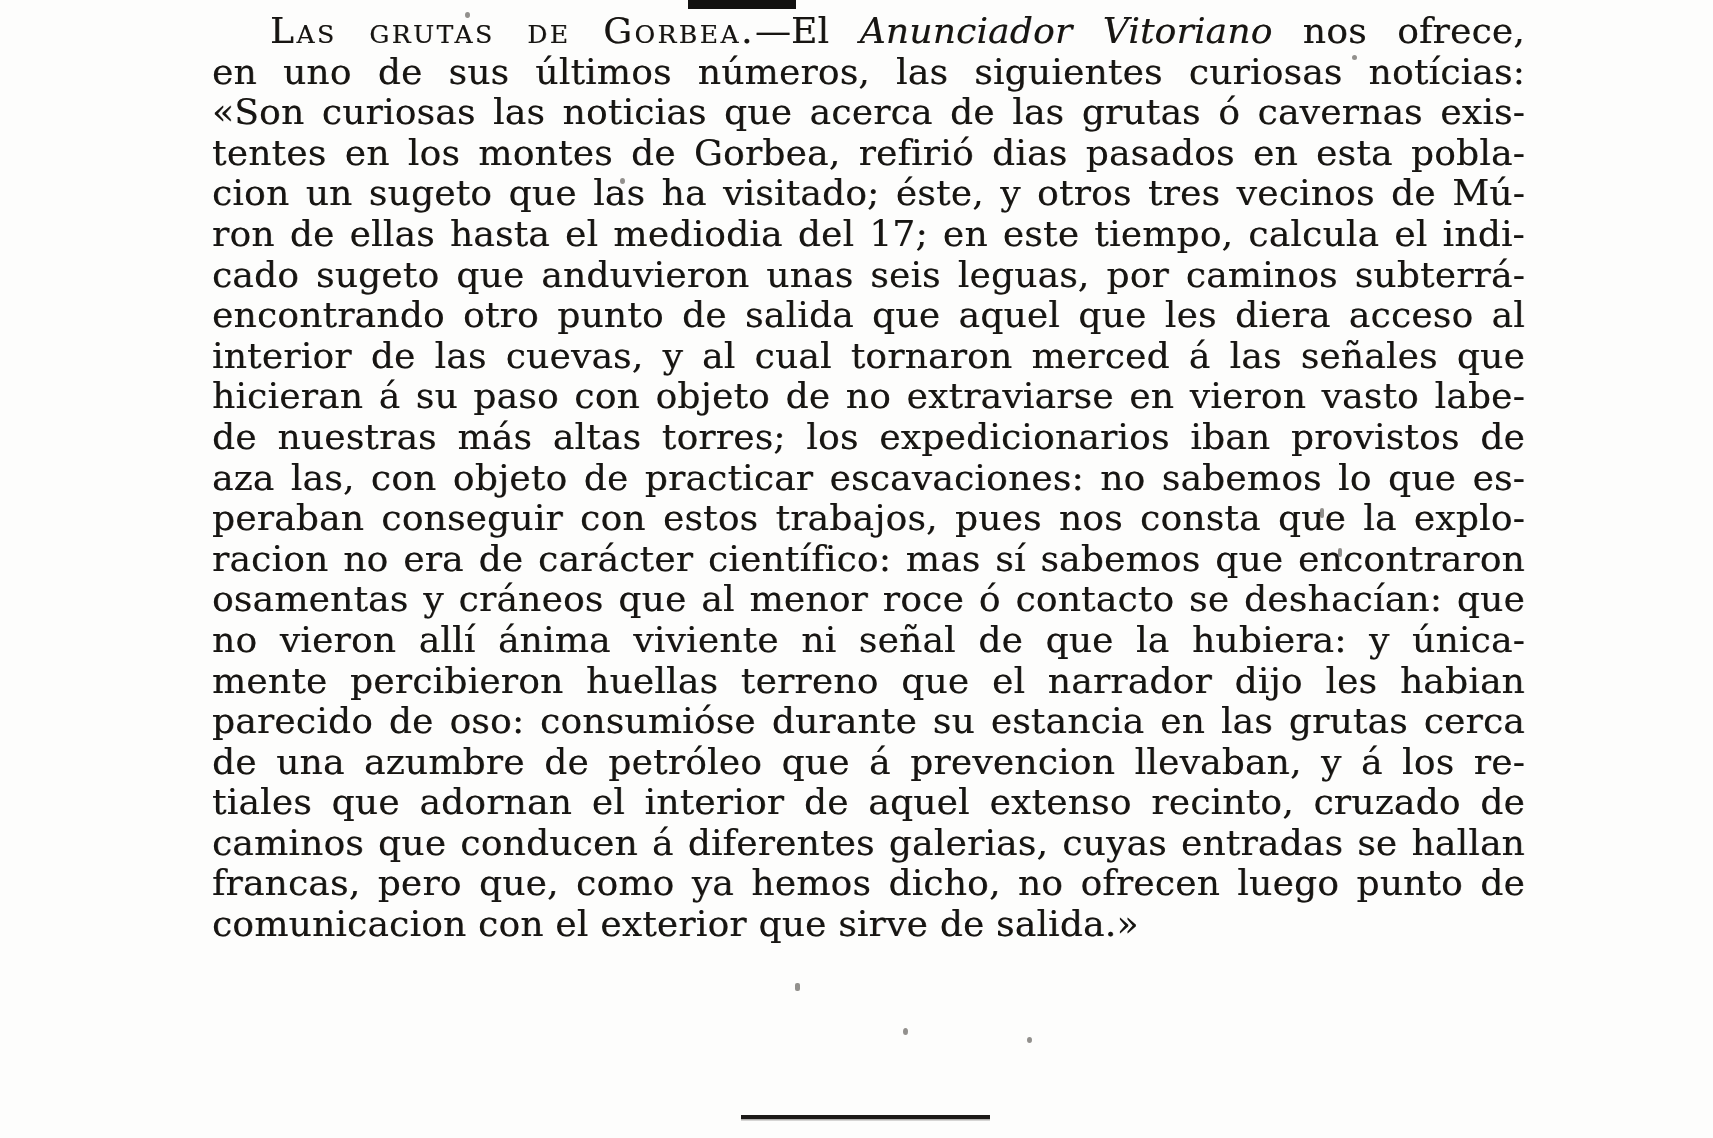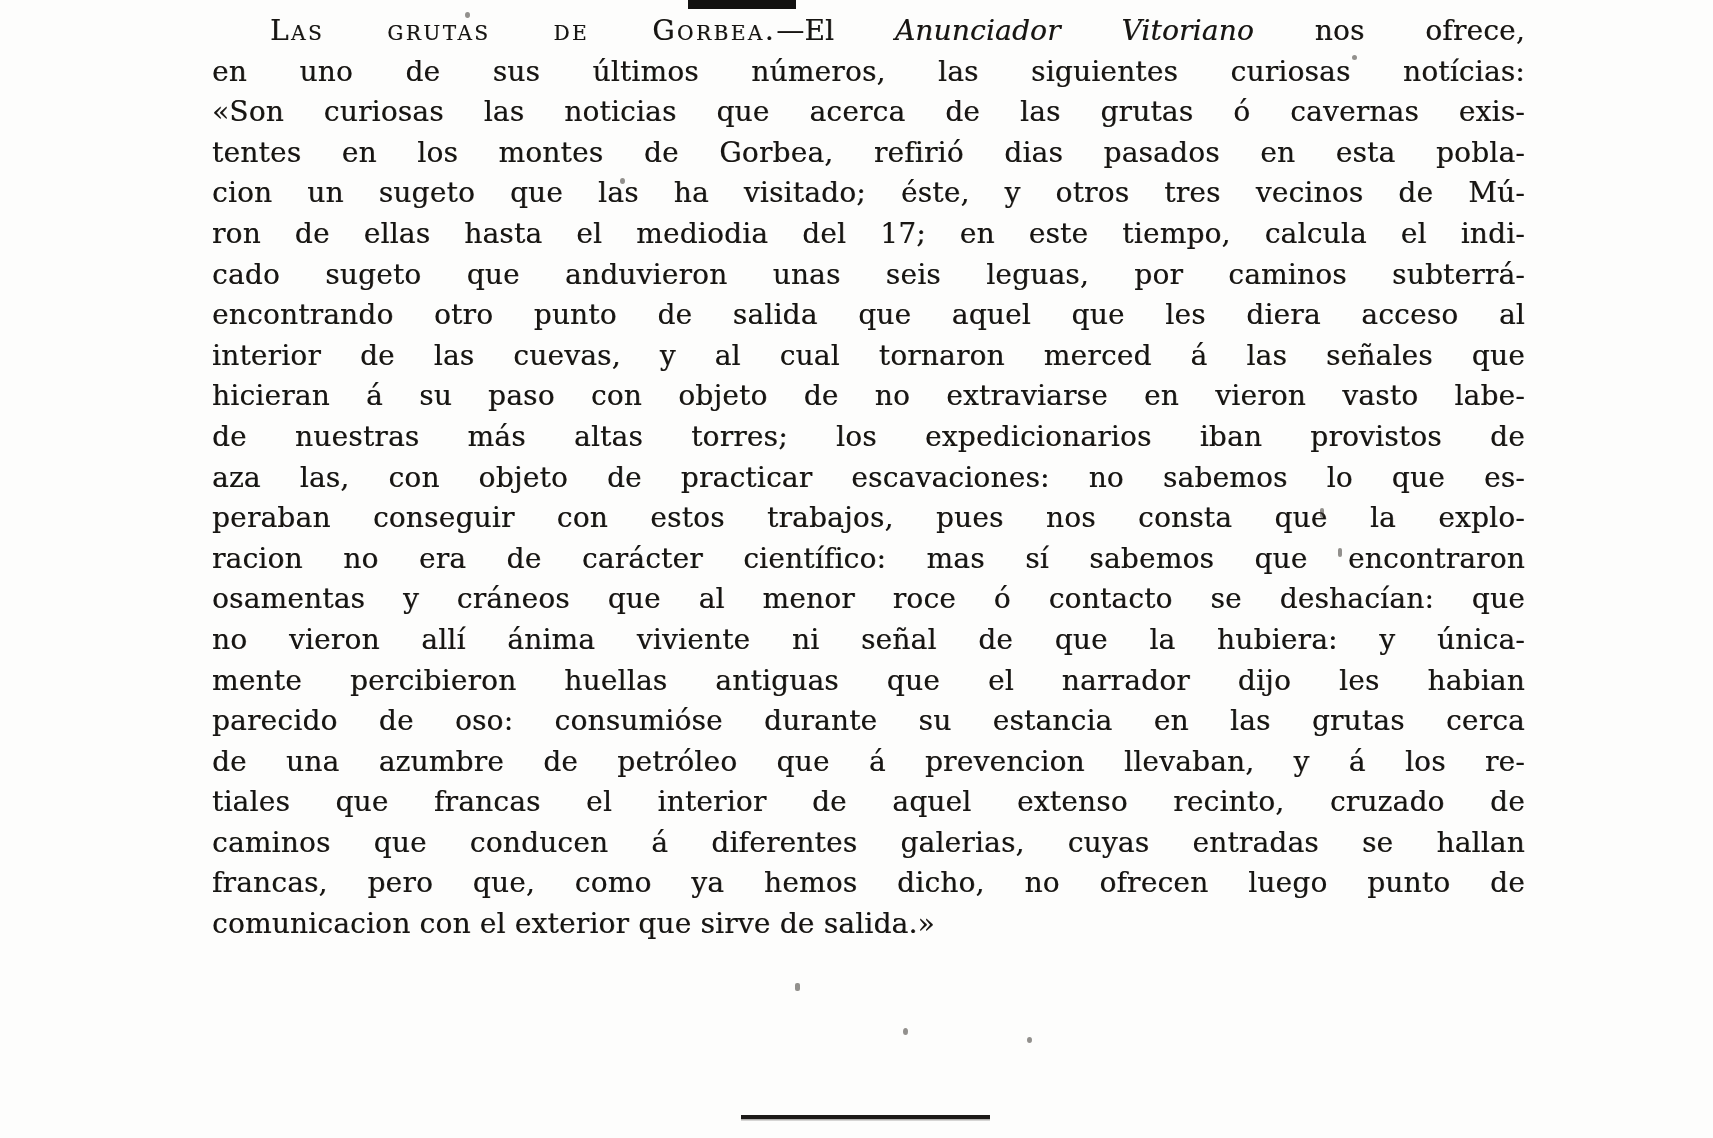--- a/index.html
+++ b/index.html
@@ -15,21 +15,21 @@
     overflow: hidden;
     font-family: "DejaVu Serif", "Liberation Serif", serif;
     color: #171512;
   }
   
   .text-block {
     position: absolute;
     left: 212px;
     top: 11px;
     width: 1313px;
-    font-size: 28px;
+    font-size: 36px;
     line-height: 40.6px;
     letter-spacing: 0.2px;
     text-shadow: 0.45px 0.3px 0 rgba(23,21,18,0.55);
   }
   .line {
     text-align: justify;
     text-align-last: justify;
     white-space: normal;
     height: 40.6px;
     overflow: visible;
@@ -96,24 +96,24 @@
     <div class="line">cado sugeto que anduvieron unas seis leguas, por caminos subterrá-</div>
     <div class="line">encontrando otro punto de salida que aquel que les diera acceso al</div>
     <div class="line">interior de las cuevas, y al cual tornaron merced á las señales que</div>
     <div class="line">hicieran á su paso con objeto de no extraviarse en vieron vasto labe-</div>
     <div class="line">de nuestras más altas torres; los expedicionarios iban provistos de</div>
     <div class="line">aza las, con objeto de practicar escavaciones: no sabemos lo que es-</div>
     <div class="line">peraban conseguir con estos trabajos, pues nos consta que la explo-</div>
     <div class="line">racion no era de carácter científico: mas sí sabemos que encontraron</div>
     <div class="line">osamentas y cráneos que al menor roce ó contacto se deshacían: que</div>
     <div class="line">no vieron allí ánima viviente ni señal de que la hubiera: y única-</div>
-    <div class="line">mente percibieron huellas antiguas que el narrador dijo les habian</div>
+    <div class="line">mente percibieron huellas terreno que el narrador dijo les habian</div>
     <div class="line">parecido de oso: consumióse durante su estancia en las grutas cerca</div>
     <div class="line">de una azumbre de petróleo que á prevencion llevaban, y á los re-</div>
-    <div class="line">tiales que francas el interior de aquel extenso recinto, cruzado de</div>
+    <div class="line">tiales que adornan el interior de aquel extenso recinto, cruzado de</div>
     <div class="line">caminos que conducen á diferentes galerias, cuyas entradas se hallan</div>
     <div class="line">francas, pero que, como ya hemos dicho, no ofrecen luego punto de</div>
     <div class="line last">comunicacion con el exterior que sirve de salida.»</div>
   </div>
 
   <div class="rule-bottom"></div>
 
   <div class="speck s1"></div>
   <div class="speck s2"></div>
   <div class="speck s3"></div>

